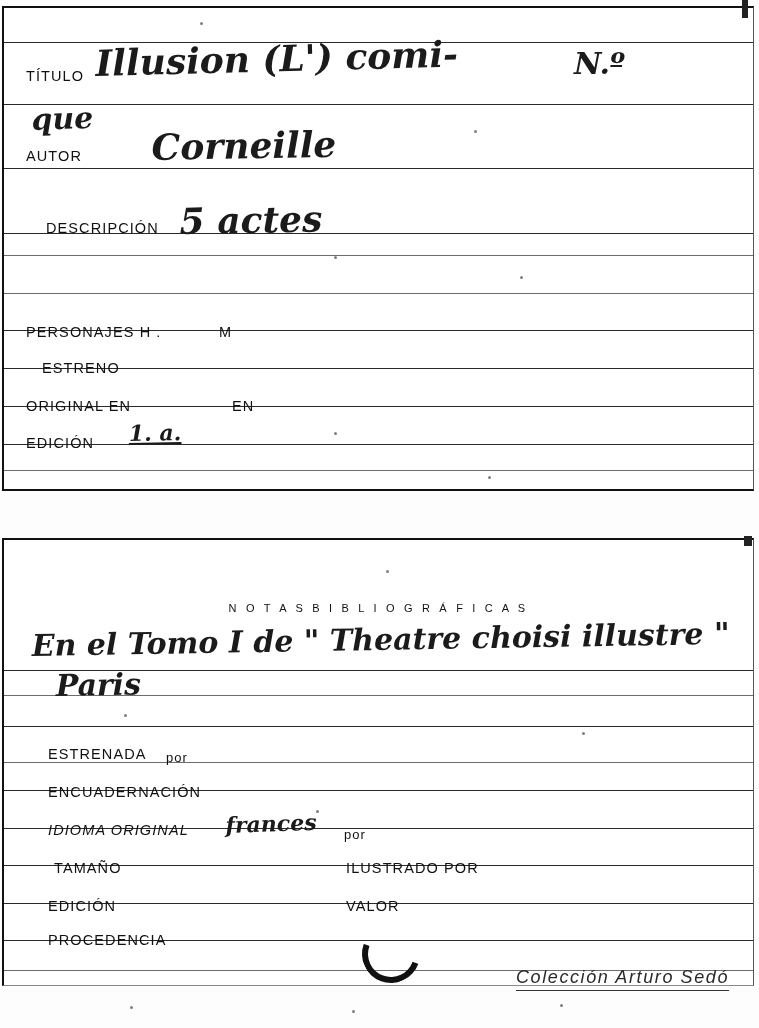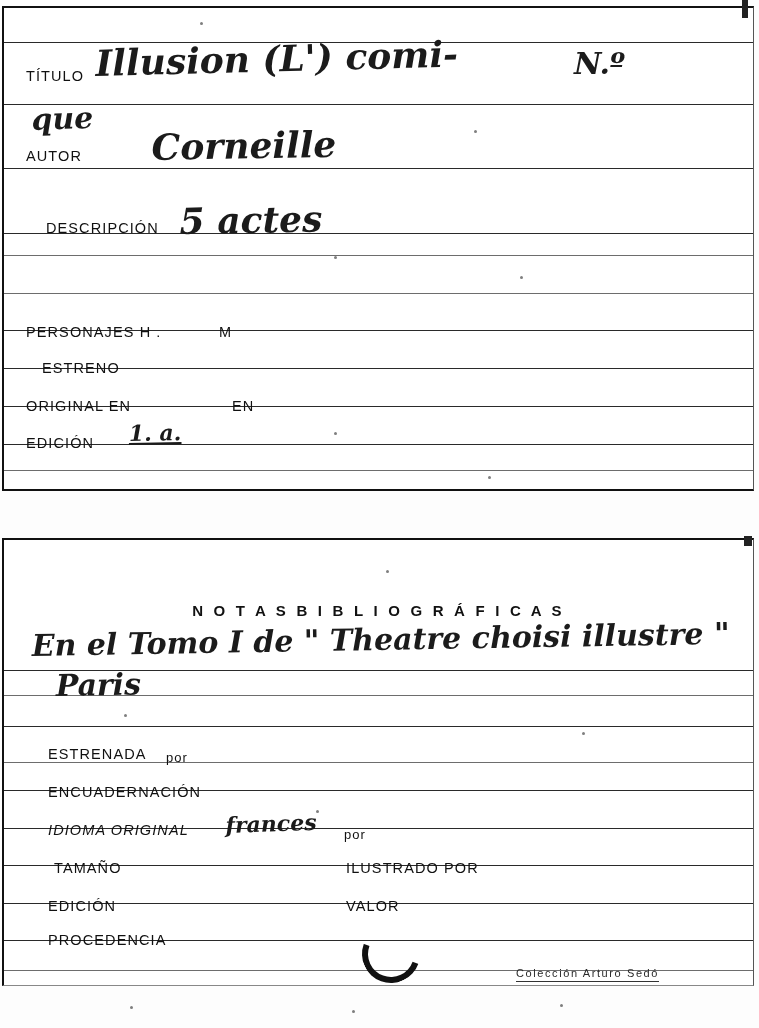--- a/index.html
+++ b/index.html
@@ -63,22 +63,21 @@
     letter-spacing: 1.1px;
     color: #111;
     white-space: nowrap;
     font-family: "Liberation Sans", sans-serif;
   }
   .lbl.sm { font-size: 13px; letter-spacing: 1px; }
   .lbl.center {
     left: 0; right: 0;
     text-align: center;
     letter-spacing: 3.2px;
-    font-size: 15px;
-    font-weight: bold;
+    font-size: 11px;
   }
   
   .hw {
     position: absolute;
     font-family: "DejaVu Serif", serif;
     font-style: italic;
     color: #1b1b1b;
     white-space: nowrap;
     transform-origin: left bottom;
   }
@@ -89,25 +88,26 @@
   
   .speck {
     position: absolute;
     background: #3a3a3a;
     border-radius: 50%;
     opacity: .65;
   }
   
   .stamp {
     position: absolute;
-    font-size: 11px;
+    font-size: 18px;
     letter-spacing: 1.6px;
     color: #2a2a2a;
     font-family: "Liberation Sans", sans-serif;
     white-space: nowrap;
+    font-style: italic;
   }
   .stamp .under {
     position: absolute;
     left: 0; right: 0;
     bottom: -3px;
     border-bottom: 1px solid #333;
   }
   
   .blob {
     position: absolute;

